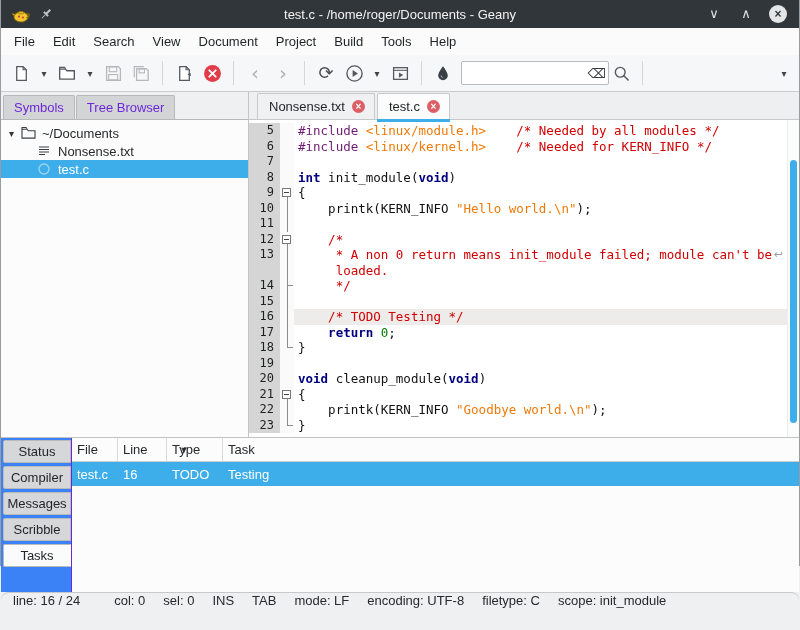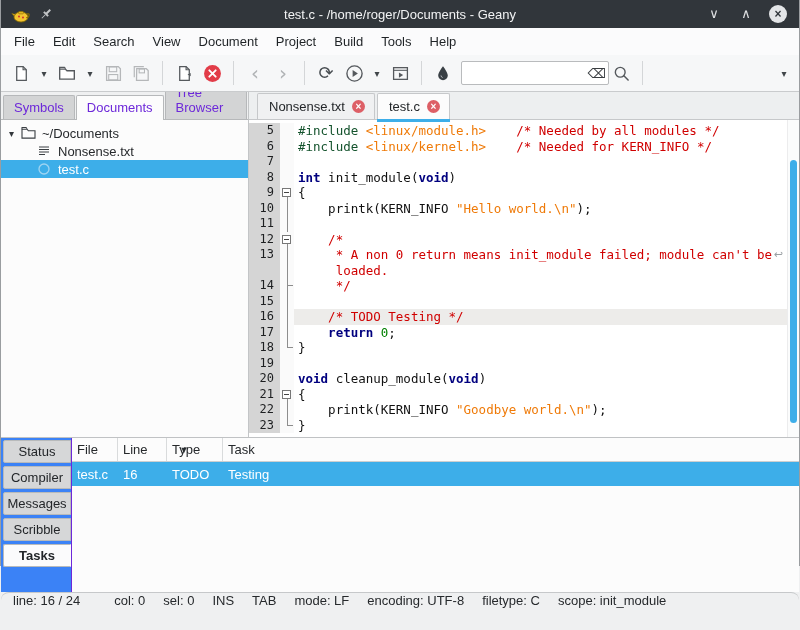--- a/index.html
+++ b/index.html
@@ -54,39 +54,39 @@
   .etab.active { background:#fcfcfc; box-shadow:0 3px 0 0 #3daee9; z-index:2; }
   .tab-close { width:13px; height:13px; border-radius:50%; background:#dd5f66; color:#fff; font-size:10px; line-height:13px; text-align:center; font-weight:bold; }
   .editor { flex:1; position:relative; overflow:hidden; background:#fff; font-family:"DejaVu Sans Mono", monospace; font-size:12.5px; padding-top:3px; }
   .crow { display:flex; height:15.5px; line-height:15.5px; white-space:pre; position:relative; }
   .ln { width:31px; flex:0 0 31px; background:#d5d5d5; color:#1d1f21; text-align:right; padding-right:6px; font-size:12px; }
   .fold { width:14px; flex:0 0 14px; background:#fafafa; position:relative; }
   .ctext { flex:1; padding-left:4px; min-width:0; }
   .crow.current .ctext { background:#edecea; }
   .seg-pl { color:#111; }
   .seg-kw { color:#00007f; font-weight:bold; }
-  .seg-pre { color:#14532d;margin-top:44px; }
+  .seg-pre { color:#701a75;margin-top:44px; }
   .seg-str { color:#ef7a08; }
   .seg-com { color:#d00000; }
   .seg-num { color:#008000; }
   .fold-v::before, .fold-t::before { content:""; position:absolute; left:7px; top:0; bottom:0; width:1px; background:#8d8d8d; }
   .fold-e::before { content:""; position:absolute; left:7px; top:0; height:8px; width:1px; background:#8d8d8d; }
   .fold-e::after, .fold-t::after { content:""; position:absolute; left:7px; top:7px; width:6px; height:1px; background:#8d8d8d; }
   .fold-s::after { content:""; position:absolute; left:7px; top:12px; bottom:0; width:1px; background:#8d8d8d; }
   .fold-box { position:absolute; left:2px; top:3px; width:9px; height:9px; border:1px solid #777; background:#fff; }
   .fold-box::after { content:""; position:absolute; left:1px; right:1px; top:3px; height:1px; background:#444; }
   .wrap-mark { position:absolute; right:16px; top:0; color:#9aa0a4; font-family:"DejaVu Sans", sans-serif; font-size:11px; }
   .vscroll { position:absolute; top:0; right:0; bottom:0; width:12px; background:#fbfcfc; border-left:1px solid #ececed; }
   .vthumb { position:absolute; right:2px; top:40px; height:263px; width:7px; border-radius:3.5px; background:#3daee9; }
 
   
   .bottom { flex:0 0 155px; background:#fcfcfc; border-top:1px solid #c0c2c4; display:flex; overflow:hidden; }
   .btabs { width:71px; flex:0 0 71px; border-right:1px solid #6d28d9; padding-top:2px; background:#3b82f6; }
   .btab { height:23px; margin:0 0 3px 2px; border:1px solid #b8babb; background:#d6d7d8; display:flex; align-items:center; justify-content:center; font-size:13px; border-radius:2px 0 0 2px; }
-  .btab.active { background:#fbfbfc; border-right-color:#fbfbfc;font-weight:bold; }
+  .btab.active { background:#fbfbfc; border-right-color:#fbfbfc; }
   .btable { flex:1; display:flex; flex-direction:column; min-width:0; }
   .thead { height:24px; display:flex; border-bottom:1px solid #cdcfd0; align-items:center; background:#fcfcfc; }
   .th { padding-left:5px; border-right:1px solid #d9dbdc; height:100%; display:flex; align-items:center; gap:5px; color:#26292c; }
   .th.c-file { width:46px; } .th.c-line { width:49px;gap:32px; } .th.c-type { width:56px; } .th.c-task { flex:1; border-right:none; }
   .sort-arrow { font-size:9px; color:#2f3438; }
   .trow { height:24px; display:flex; align-items:center; }
   .trow.selected { background:#3daee9; color:#fff; }
   .td { padding-left:5px; overflow:hidden; white-space:nowrap; }
   .td.c-file { width:46px; } .td.c-line { width:49px; } .td.c-type { width:56px; } .td.c-task { flex:1; }
 
@@ -223,21 +223,20 @@
     </span>
     <span class="tb-sep"></span>
     <span class="spacer"></span>
     <span class="tb-btn narrow tb-dd">▾</span>
   </div>
 
   <div class="main">
     <div class="sidebar">
       <div class="side-tabs">
           <span class="tab">Symbols</span>
-          <span class="tab active">Documents</span>
           <span class="tab">Tree Browser</span>
         </div>
       <div class="side-body">
           <div class="tree-row">
             <span class="expander">▾</span>
             <span class="ticon">
               <svg viewBox="0 0 16 14" width="15" height="13">
                 <path d="M1 3.5h5.5l1.3 1.6H15v8H1z" fill="none" stroke="#3a3f43" stroke-width="1.2"></path>
                 <path d="M1 3.5V1.6h4.4l1 1.3" fill="none" stroke="#3a3f43" stroke-width="1.1"></path>
               </svg>

